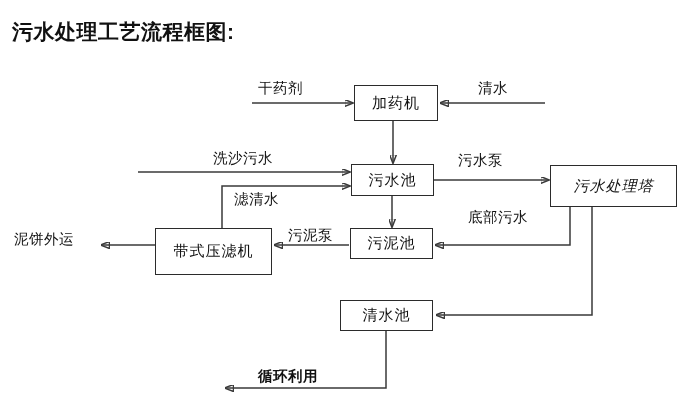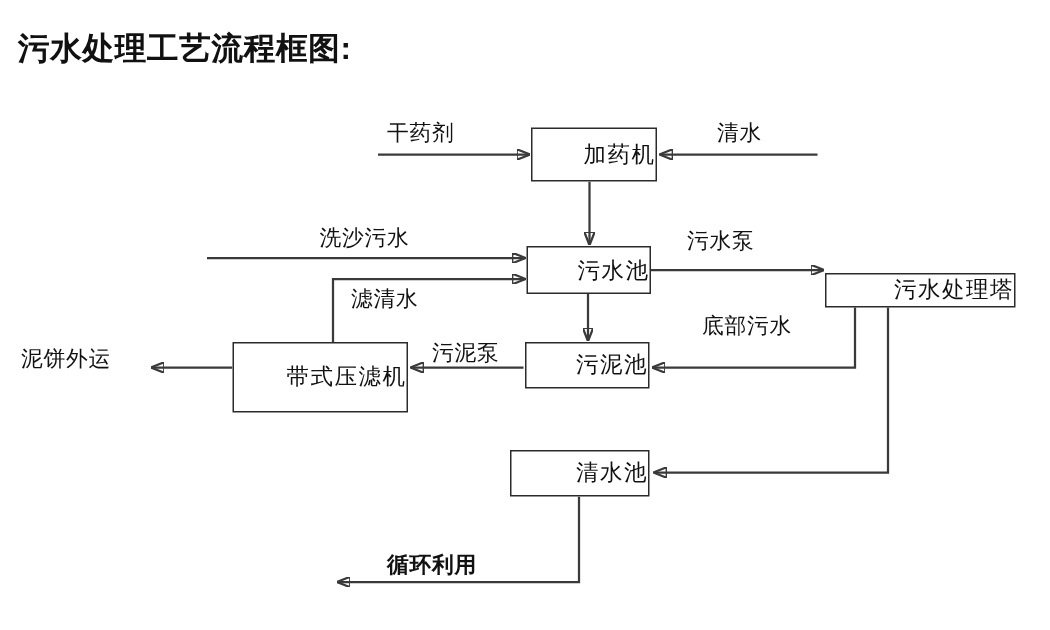--- a/index.html
+++ b/index.html
@@ -29,21 +29,21 @@
   }
   .node {
     position: absolute;
     box-sizing: border-box;
     border: 1.6px solid #2b2b2b;
     background: #ffffff;
     color: #111111;
     font-size: 15px;
     display: flex;
     align-items: center;
-    justify-content: flex-end;
+    justify-content: center;
     white-space: nowrap;
     letter-spacing: 1px;
   }
   .edge-label {
     position: absolute;
     font-size: 14.5px;
     color: #111111;
     white-space: nowrap;
     letter-spacing: 0.5px;
   }
@@ -108,21 +108,21 @@
   </svg>
 
   <div class="node" style="left:354px; top:85px; width:84px; height:36px;">
     <span>加药机</span>
   </div>
 
   <div class="node" style="left:351px; top:164px; width:83px; height:32px;">
     <span>污水池</span>
   </div>
 
-  <div class="node" style="left:550px; top:182px; width:127px; height:23px;">
+  <div class="node" style="left:550px; top:165px; width:127px; height:42px;font-style:italic;">
     <span>污水处理塔</span>
   </div>
 
   <div class="node" style="left:155px; top:228px; width:117px; height:47px;">
     <span>带式压滤机</span>
   </div>
 
   <div class="node" style="left:350px; top:228px; width:83px; height:31px;">
     <span>污泥池</span>
   </div>

